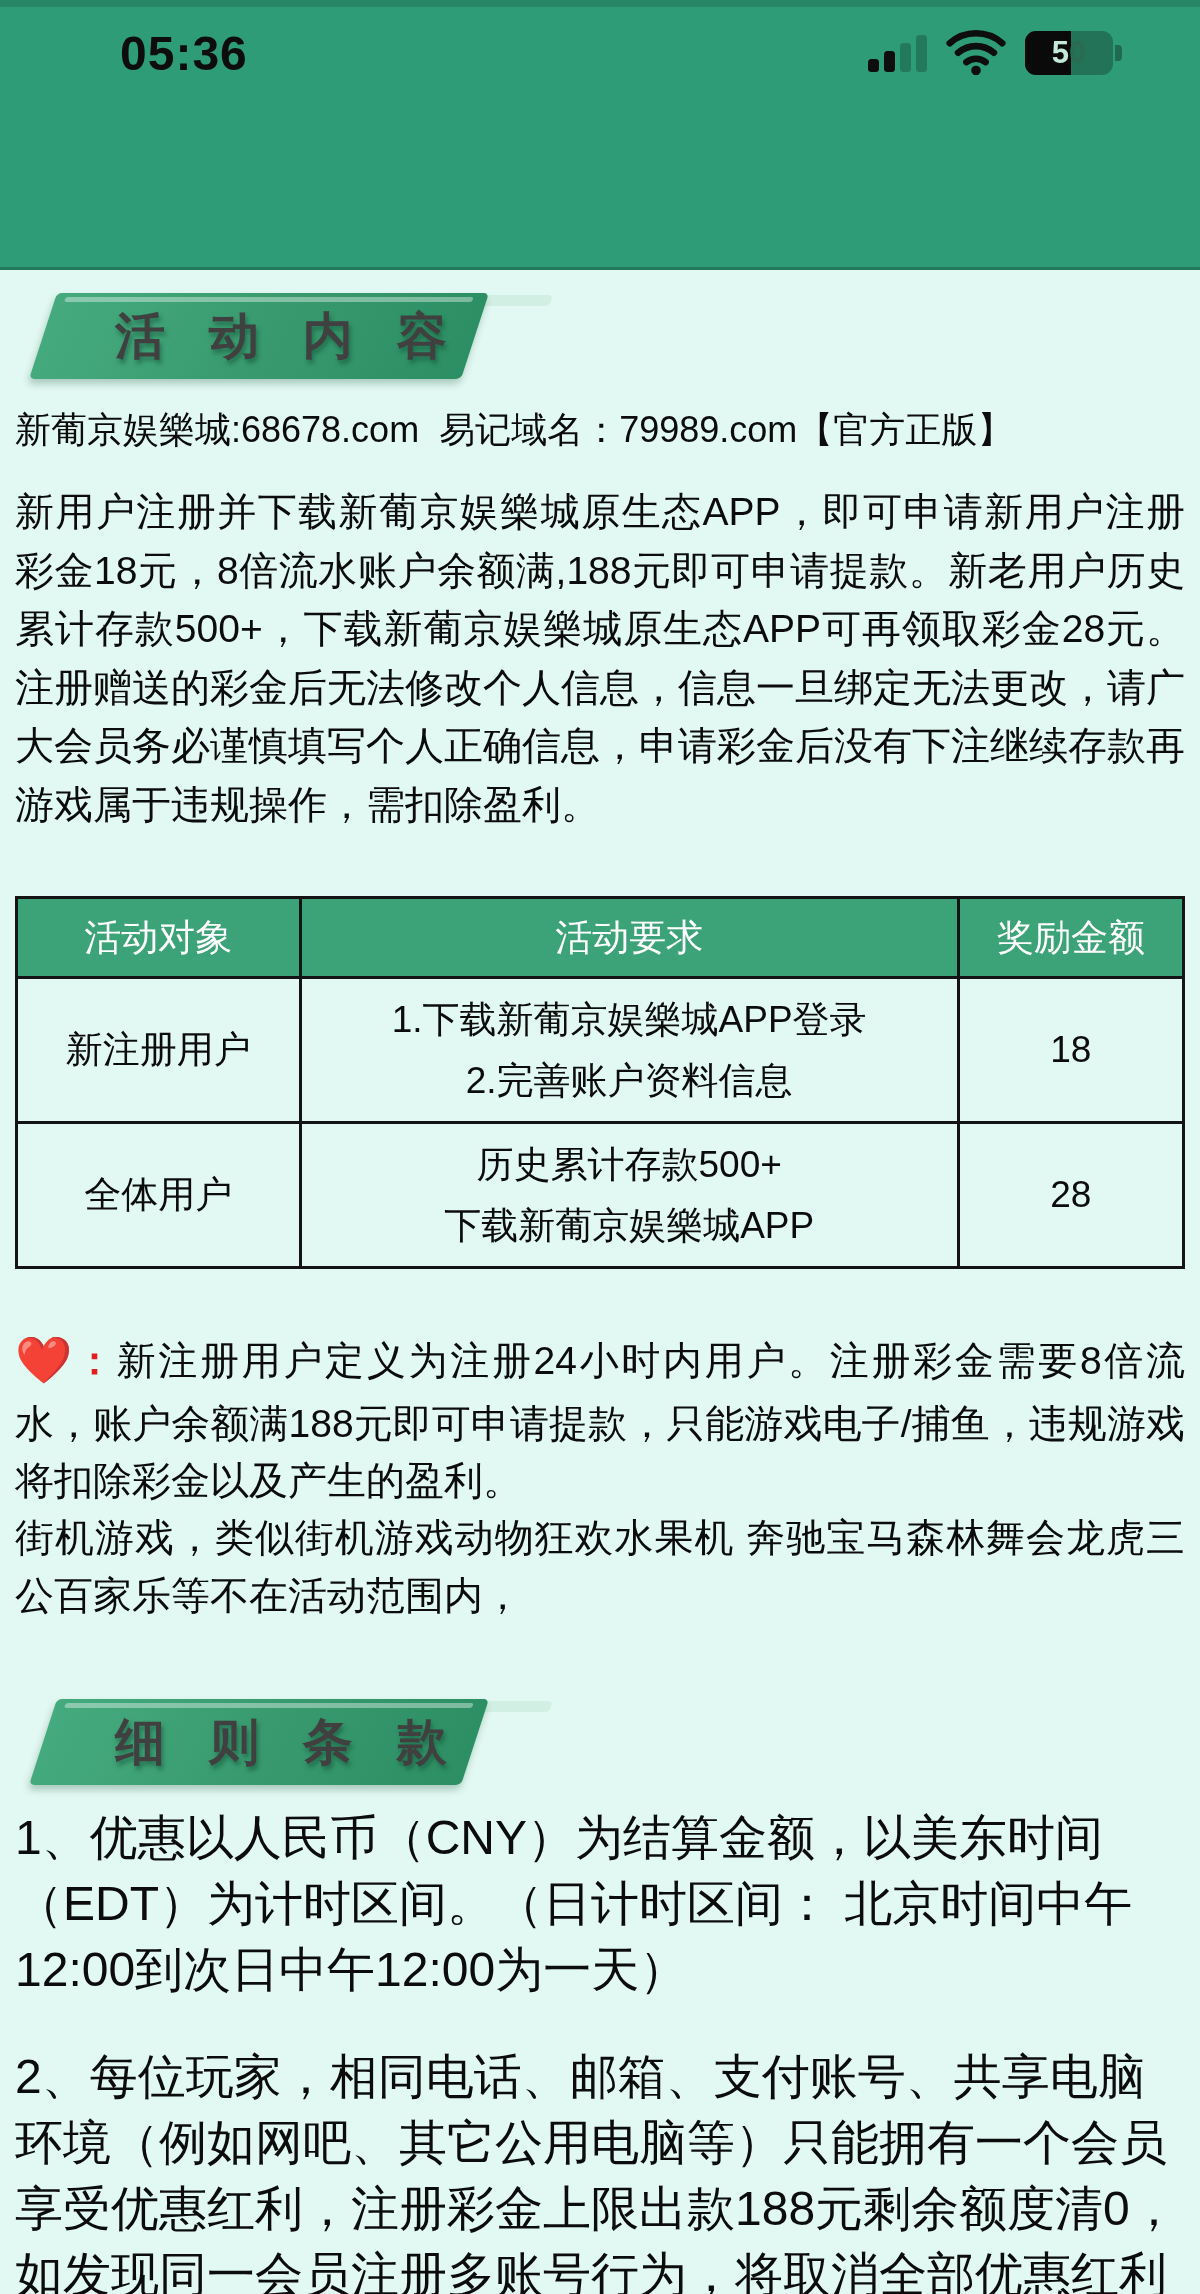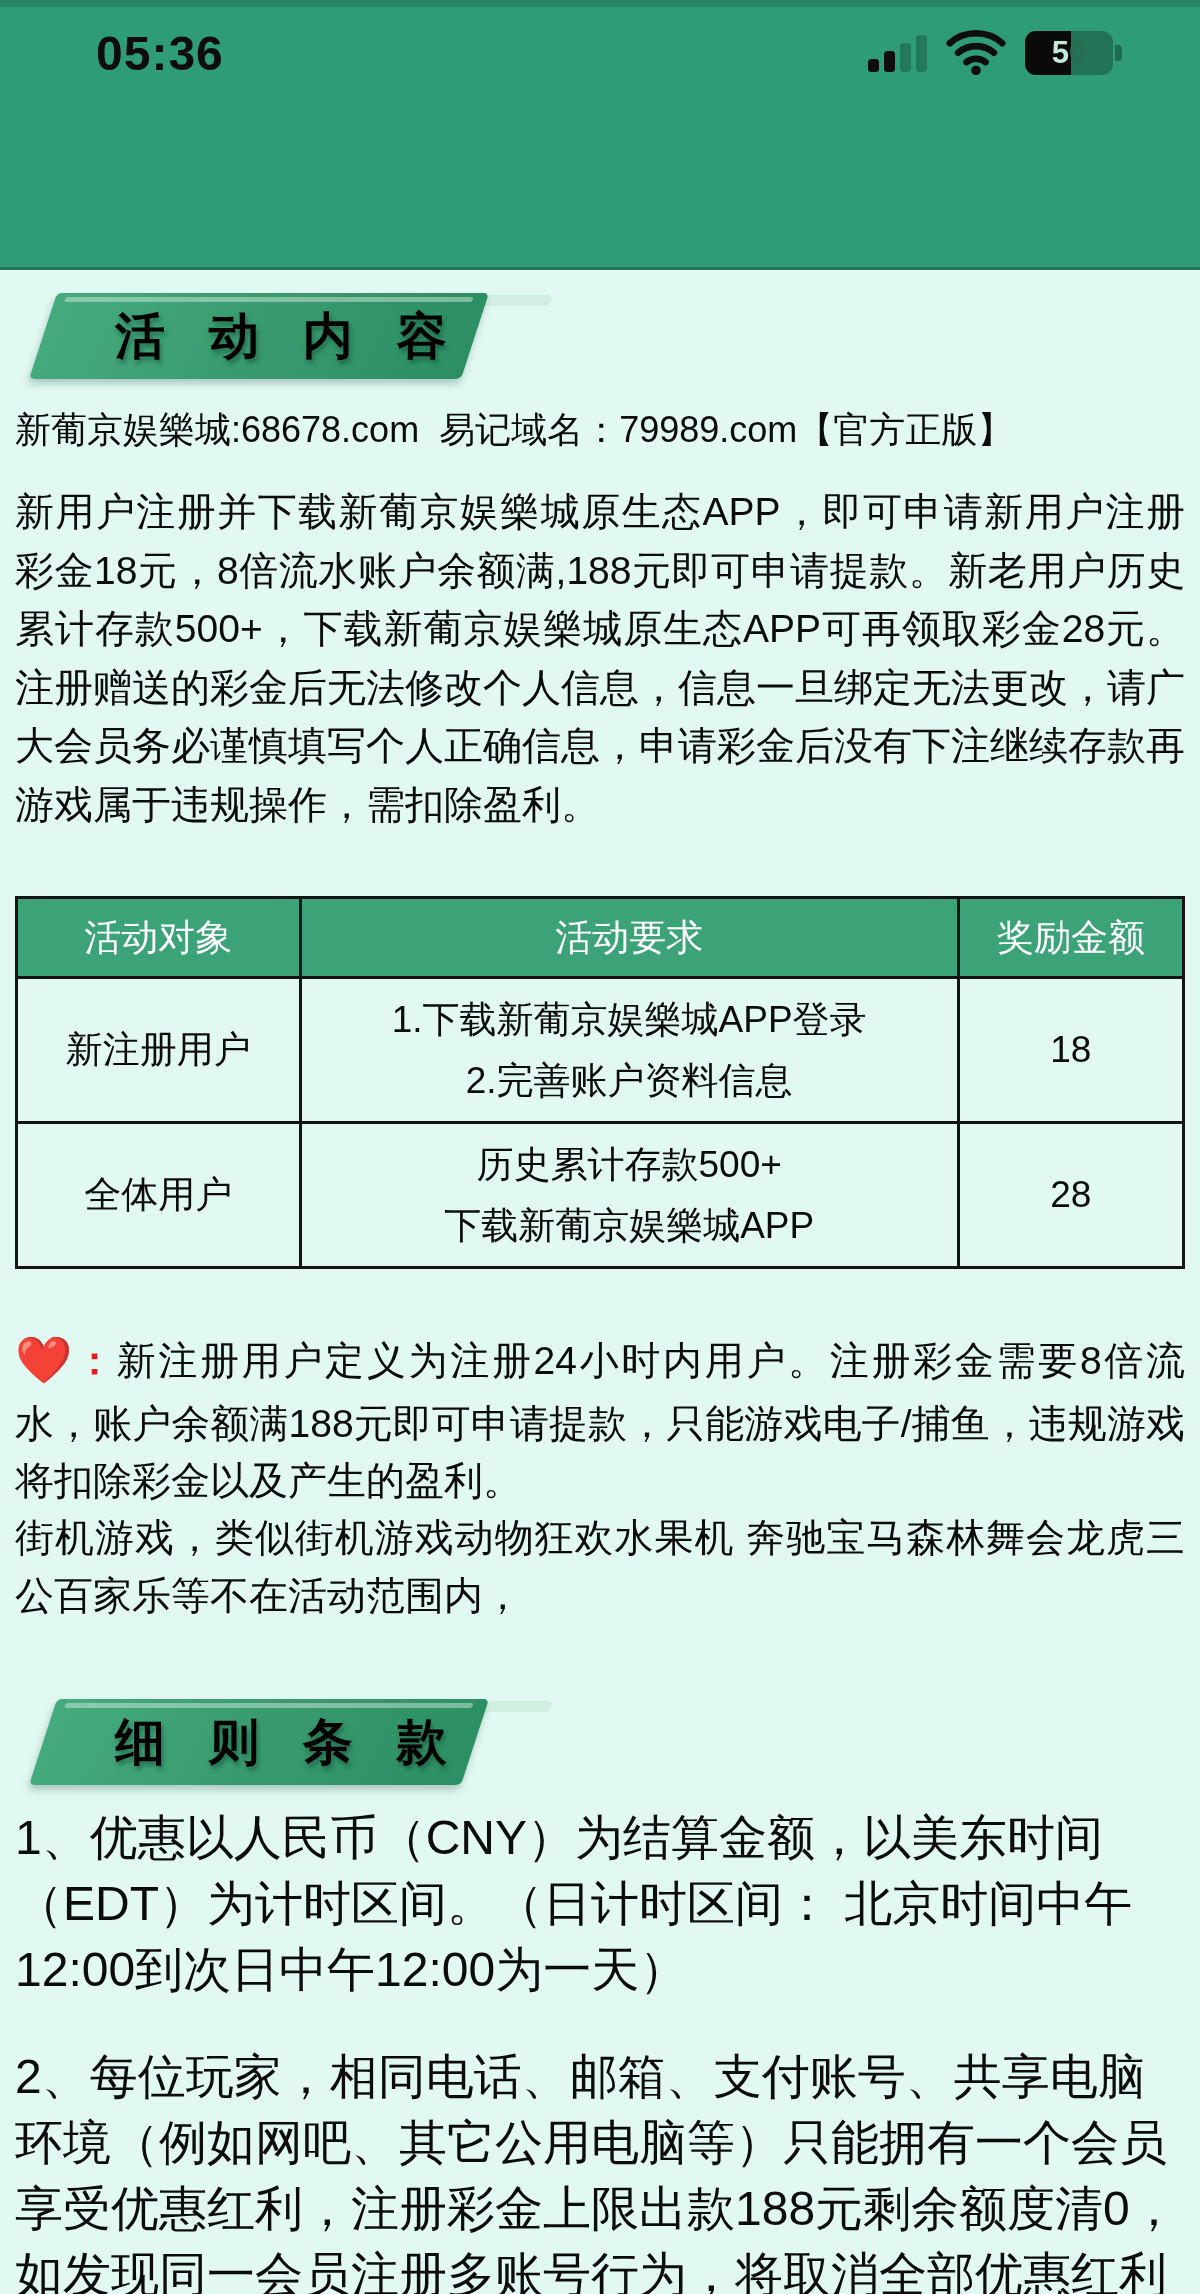--- a/index.html
+++ b/index.html
@@ -11,21 +11,21 @@
     color:#0c0c0c;
   }
   
   .top-green {
     background:#2E9C76; height:270px; position:relative;
     border-bottom:3px solid rgba(0,0,0,0.22);
   }
   .top-green::before{ content:""; position:absolute; top:0; left:0; right:0; height:7px; background:rgba(0,0,0,0.14); }
   .status-bar {
     height:96px; display:flex; align-items:center; justify-content:space-between;
-    padding:10px 78px 0 96px;
+    padding:10px 78px 0 120px;
   }
   .status-time { font-size:48px; font-weight:700; color:#0d0d0d; letter-spacing:1px; }
   .status-icons { display:flex; align-items:center; gap:18px; }
   .signal { display:flex; align-items:flex-end; gap:5px; height:38px; }
   .signal i { display:block; width:11px; border-radius:3.5px; background:#0e0e0e; }
   .signal i:nth-child(1){height:13px;} .signal i:nth-child(2){height:21px;}
   .signal i:nth-child(3){height:29px; background:rgba(0,0,0,0.22);}
   .signal i:nth-child(4){height:37px; background:rgba(0,0,0,0.22);}
   .battery-wrap { display:flex; align-items:center; }
   .battery {
@@ -63,21 +63,21 @@
     position:absolute; inset:0; transform:skewX(-18deg); border-radius:5px;
     background:linear-gradient(100deg,#45AB7E 0%,#37996D 55%,#2C8F63 100%);
     box-shadow:0 5px 7px rgba(30,90,60,0.28);
   }
   .ribbon .shape::before {
     content:""; position:absolute; top:4px; left:10px; right:14px; height:5px;
     background:rgba(255,255,255,0.38); border-radius:3px;
   }
   .ribbon .label {
     position:absolute; inset:0; display:flex; align-items:center; padding-left:72px;
-    color:#000000; font-size:50px; font-weight:700; letter-spacing:15px; white-space:nowrap;
+    color:#404040; font-size:50px; font-weight:700; letter-spacing:15px; white-space:nowrap;
     text-shadow:2px 4px 4px rgba(17,74,51,0.5);
   }
   .domain-line { margin-top:24px; font-size:36px; line-height:1.5; white-space:pre-wrap; }
   .activity-desc { margin-top:26px; font-size:39px; line-height:1.5; text-align:justify; }
   
   table.promo { width:100%; margin-top:62px; border-collapse:collapse; table-layout:fixed; }
   table.promo th, table.promo td { border:3px solid #141414; text-align:center; vertical-align:middle; }
   table.promo th {
     background:#3CA278; color:#ffffff; font-weight:400;
     font-size:37px; height:80px;

